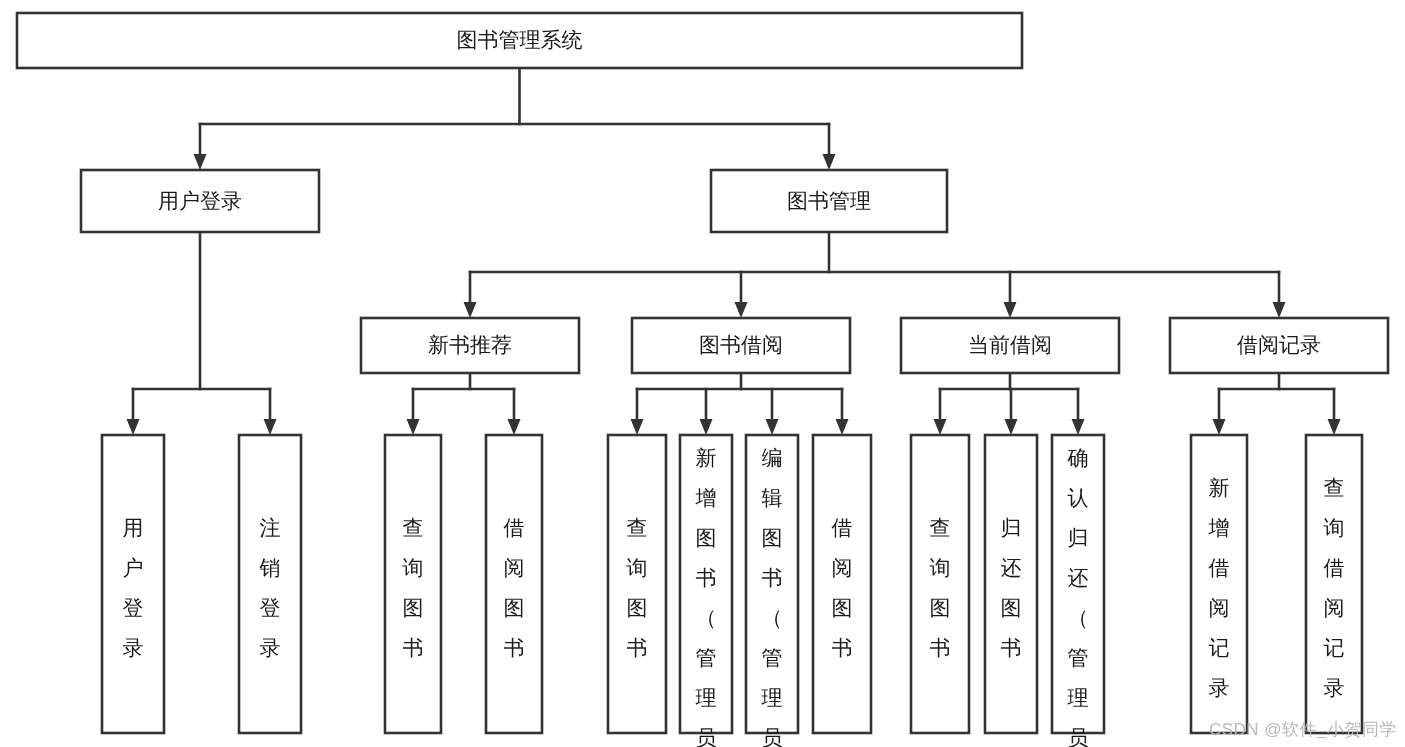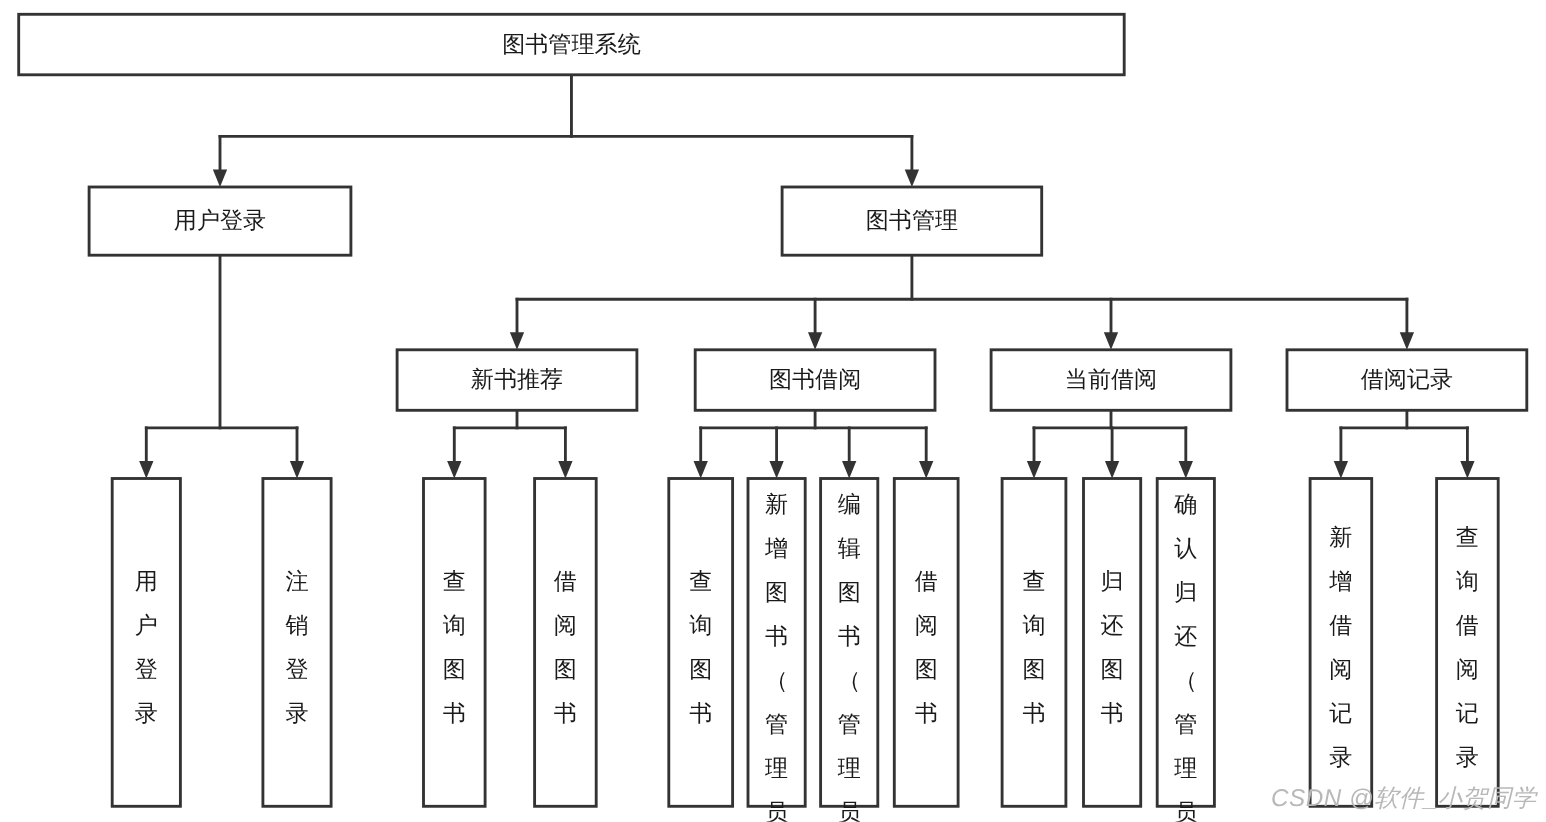--- a/index.html
+++ b/index.html
@@ -53,26 +53,25 @@
     font-family: "Liberation Sans", "DejaVu Sans", sans-serif;
     font-size: 21px;
     fill: #1a1a1a;
     text-anchor: middle;
   }
   .watermark-text {
     position: absolute;
     right: 8px;
     bottom: 6px;
     font-family: "Liberation Sans", "DejaVu Sans", sans-serif;
-    font-size: 22px;
+    font-size: 17px;
     color: #b8b8b8;
     white-space: nowrap;
     letter-spacing: 0.5px;
     user-select: none;
-    font-style: italic;
   }
 </style>
 </head>
 <body>
 
 <div id="diagram-root">
   <svg id="tree-svg" viewBox="0 0 1405 747">
     <g id="connectors-layer">
         <path d="M 519.5 68 L 519.5 124" class="connector"></path>
         <path d="M 200 124 L 829 124" class="connector"></path>

